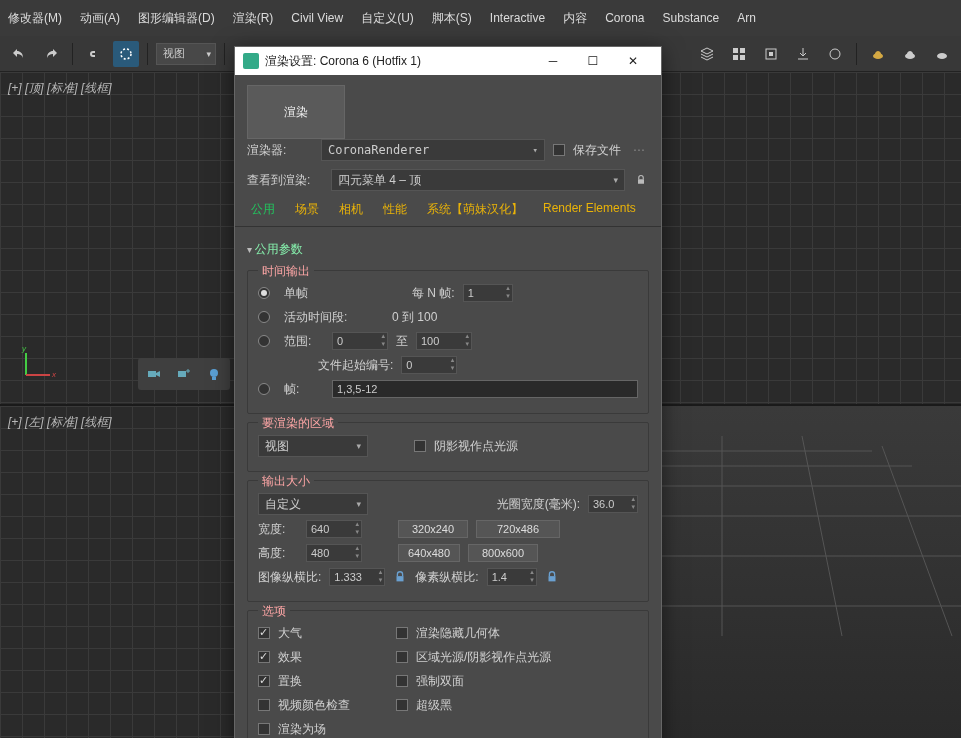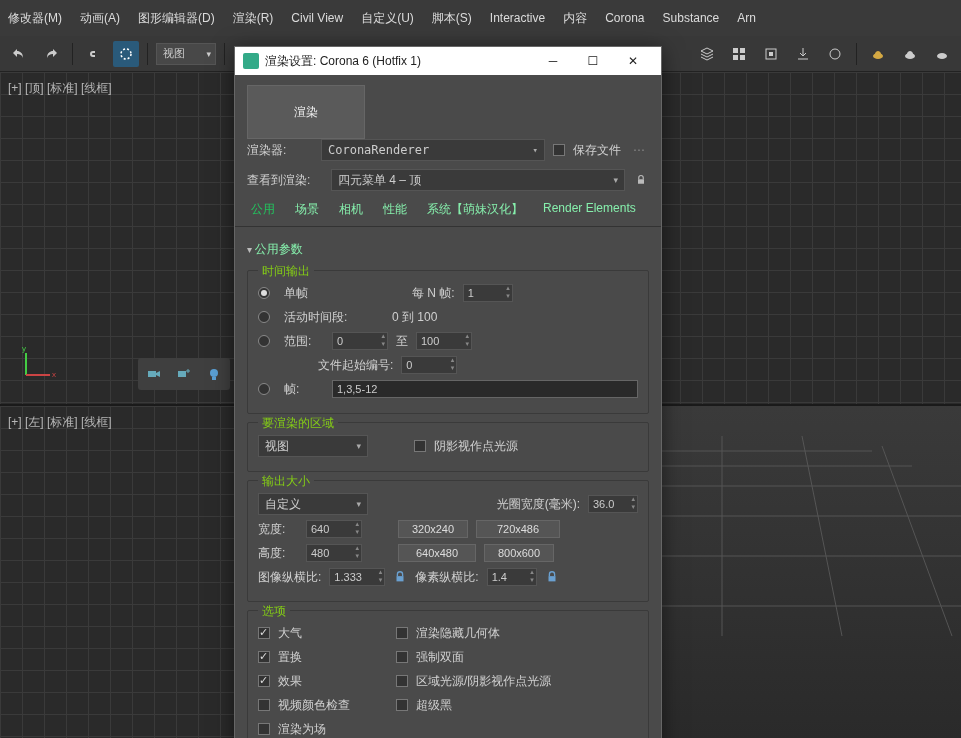--- a/index.html
+++ b/index.html
@@ -11,21 +11,21 @@
 
 
 .toolbar { height: 36px; background: #383838; display: flex; align-items: center; padding: 0 6px; gap: 6px; border-bottom: 1px solid #222; }
 .tool-btn { width: 26px; height: 26px; display: flex; align-items: center; justify-content: center; color: #ccc; border-radius: 2px; }
 .tool-btn svg { width: 16px; height: 16px; }
 .tool-sep { width: 1px; height: 22px; background: #222; margin: 0 2px; }
 .tool-dd { height: 22px; background: #484848; border: 1px solid #555; color: #ccc; padding: 0 18px 0 6px; font-size: 11px; display: flex; align-items: center; position: relative; }
 .tool-dd::after { content: "▾"; position: absolute; right: 4px; font-size: 9px; }
 
 
-.viewports { position: absolute; top: 72px; left: 0; right: 0; bottom: 0; display: grid; grid-template-columns: 1fr 1fr; grid-template-rows: 1fr 1fr; gap: 2px; background: #1a1a1a; }
+.viewports { position: absolute; top: 72px; left: 0; right: 0; bottom: 0; display: grid; grid-template-columns: 1fr 1fr; grid-template-rows: 1fr 1fr; gap: 2px; background: #1a1a1a; font-style: italic; }
 .viewport { background: #2a2a2a; position: relative; overflow: hidden; }
 .vp-grid { position: absolute; inset: 0; background-image:
   linear-gradient(#3a3a3a 1px, transparent 1px),
   linear-gradient(90deg, #3a3a3a 1px, transparent 1px);
   background-size: 22px 22px; }
 .vp-label { position: absolute; top: 8px; left: 8px; color: #b7b7b7; font-size: 12px; z-index: 2; }
 .vp-axis { position: absolute; left: 18px; bottom: 18px; z-index: 2; }
 .vp-axis svg { width: 40px; height: 40px; }
 .vp-float { position: absolute; z-index: 3; display: flex; gap: 6px; background: #3f3f3f; padding: 4px; border-radius: 3px; }
 .vp-float .tool-btn { width: 24px; height: 24px; }
@@ -36,34 +36,34 @@
 .dlg-title .ic { width: 16px; height: 16px; margin-right: 6px; background: #3a8; border-radius: 2px; }
 .dlg-title .sp { flex: 1; }
 .dlg-title .wbtn { width: 40px; height: 28px; display: flex; align-items: center; justify-content: center; color: #222; }
 .dlg-body { padding: 10px 12px 12px; color: #d0d0d0; }
 
 .row { display: flex; align-items: center; margin-bottom: 8px; gap: 8px; }
 .row .lbl { width: 66px; color: #d0d0d0; }
 .dd { flex: 1; height: 22px; background: #3a3a3a; border: 1px solid #555; color: #ccc; padding: 0 18px 0 6px; font-size: 12px; display: flex; align-items: center; position: relative; }
 .dd::after { content: "▾"; position: absolute; right: 6px; font-size: 9px; color: #aaa; }
 .dd.blue { color: #5fa0c8; }
-.render-btn { width: 118px; height: 54px; background: #5a5a5a; border: 1px solid #666; display: flex; align-items: center; justify-content: center; color: #eee; }
+.render-btn { width: 98px; height: 54px; background: #5a5a5a; border: 1px solid #666; display: flex; align-items: center; justify-content: center; color: #eee; }
 .chk { width: 12px; height: 12px; border: 1px solid #777; background: #333; display: inline-block; vertical-align: middle; position: relative; }
 .chk.on::after { content: "✓"; position: absolute; left: 0; top: -2px; font-size: 11px; color: #ddd; }
 .lock { width: 16px; height: 20px; display: flex; align-items: center; justify-content: center; color: #bbb; }
 
 .tabs { display: flex; gap: 12px; border-bottom: 1px solid #333; margin: 6px -12px 0; padding: 0 12px 6px; font-family: "SimSun", monospace; font-size: 12px; }
-.tabs span { color: #86efac; padding: 2px 4px; }
+.tabs span { color: #eab308; padding: 2px 4px; }
 .tabs span.act { color: #22c55e; }
 
 .section { margin-top: 10px; }
 .sec-head { color: #86efac; font-size: 12px; padding: 4px 0; cursor: default; }
 .sec-head::before { content: "▾ "; color: #bbb; font-size: 10px; }
 .group { border: 1px solid #3a3a3a; padding: 8px 10px 10px; margin-top: 8px; border-radius: 2px; position: relative; }
-.group .gtitle { position: absolute; top: -8px; left: 10px; background: #4a4a4a; padding: 0 4px; color: #84cc16; font-size: 12px; font-family: Liberation Mono, monospace; }
+.group .gtitle { position: absolute; top: -8px; left: 10px; background: #4a4a4a; padding: 0 4px; color: #fca5a5; font-size: 12px; font-family: Liberation Mono, monospace; }
 
 .radio { width: 12px; height: 12px; border: 1px solid #888; border-radius: 50%; background: #333; display: inline-block; vertical-align: middle; position: relative; margin-right: 6px; }
 .radio.on::after { content: ""; position: absolute; inset: 2px; background: #ddd; border-radius: 50%; }
 .frow { display: flex; align-items: center; gap: 8px; margin: 4px 0; min-height: 20px; }
 .spin { height: 18px; background: #3a3a3a; border: 1px solid #555; color: #ccc; padding: 0 14px 0 4px; font-size: 11px; position: relative; display: flex; align-items: center; }
 .spin::after { content: "▴\A▾"; white-space: pre; position: absolute; right: 2px; top: -1px; font-size: 7px; line-height: 8px; color: #888; }
 .txt { height: 18px; background: #2a2a2a; border: 1px solid #666; color: #ccc; padding: 0 4px; font-size: 11px; display: flex; align-items: center; }
 
 .btn-sm { height: 18px; background: #555; border: 1px solid #666; color: #ddd; padding: 8px 8px; font-size: 11px; display: flex; align-items: center; justify-content: center; }
 .lockic { width: 14px; height: 14px; color: #6aa0d0; }
@@ -334,21 +334,21 @@
           <span style="width:40px">宽度:</span>
           <div class="spin" style="width:56px">640</div>
           <span style="width:20px"></span>
           <div class="btn-sm" style="width:70px">320x240</div>
           <div class="btn-sm" style="width:84px">720x486</div>
         </div>
         <div class="frow">
           <span style="width:40px">高度:</span>
           <div class="spin" style="width:56px">480</div>
           <span style="width:20px"></span>
-          <div class="btn-sm" style="width:78px">640x480</div>
+          <div class="btn-sm" style="width:62px">640x480</div>
           <div class="btn-sm" style="width:70px">800x600</div>
         </div>
         <div class="frow">
           <span>图像纵横比:</span>
           <div class="spin" style="width:56px">1.333</div>
           <svg class="lockic" viewBox="0 0 16 16">
               <rect x="4" y="7" width="8" height="6" fill="currentColor"></rect>
               <path d="M5 7V5a3 3 0 016 0v2" fill="none" stroke="currentColor" stroke-width="1.5"></path>
             </svg>
           <span>像素纵横比:</span>
@@ -363,31 +363,31 @@
       <div class="group">
         <div class="gtitle">选项</div>
         <div class="frow">
           <span class="chk on"></span>
             <span style="width:110px">大气</span>
           <span class="chk"></span>
             <span>渲染隐藏几何体</span>
         </div>
         <div class="frow">
           <span class="chk on"></span>
+            <span style="width:110px">效果</span>
+          <span class="chk"></span>
+            <span>区域光源/阴影视作点光源</span>
+        </div>
+        <div class="frow">
+          <span class="chk on"></span>
             <span style="width:110px">置换</span>
           <span class="chk"></span>
             <span>强制双面</span>
         </div>
         <div class="frow">
-          <span class="chk on"></span>
-            <span style="width:110px">效果</span>
-          <span class="chk"></span>
-            <span>区域光源/阴影视作点光源</span>
-        </div>
-        <div class="frow">
           <span class="chk"></span>
             <span style="width:110px">视频颜色检查</span>
           <span class="chk"></span>
             <span>超级黑</span>
         </div>
         <div class="frow">
           <span class="chk"></span>
             <span>渲染为场</span>
         </div>
       </div>

